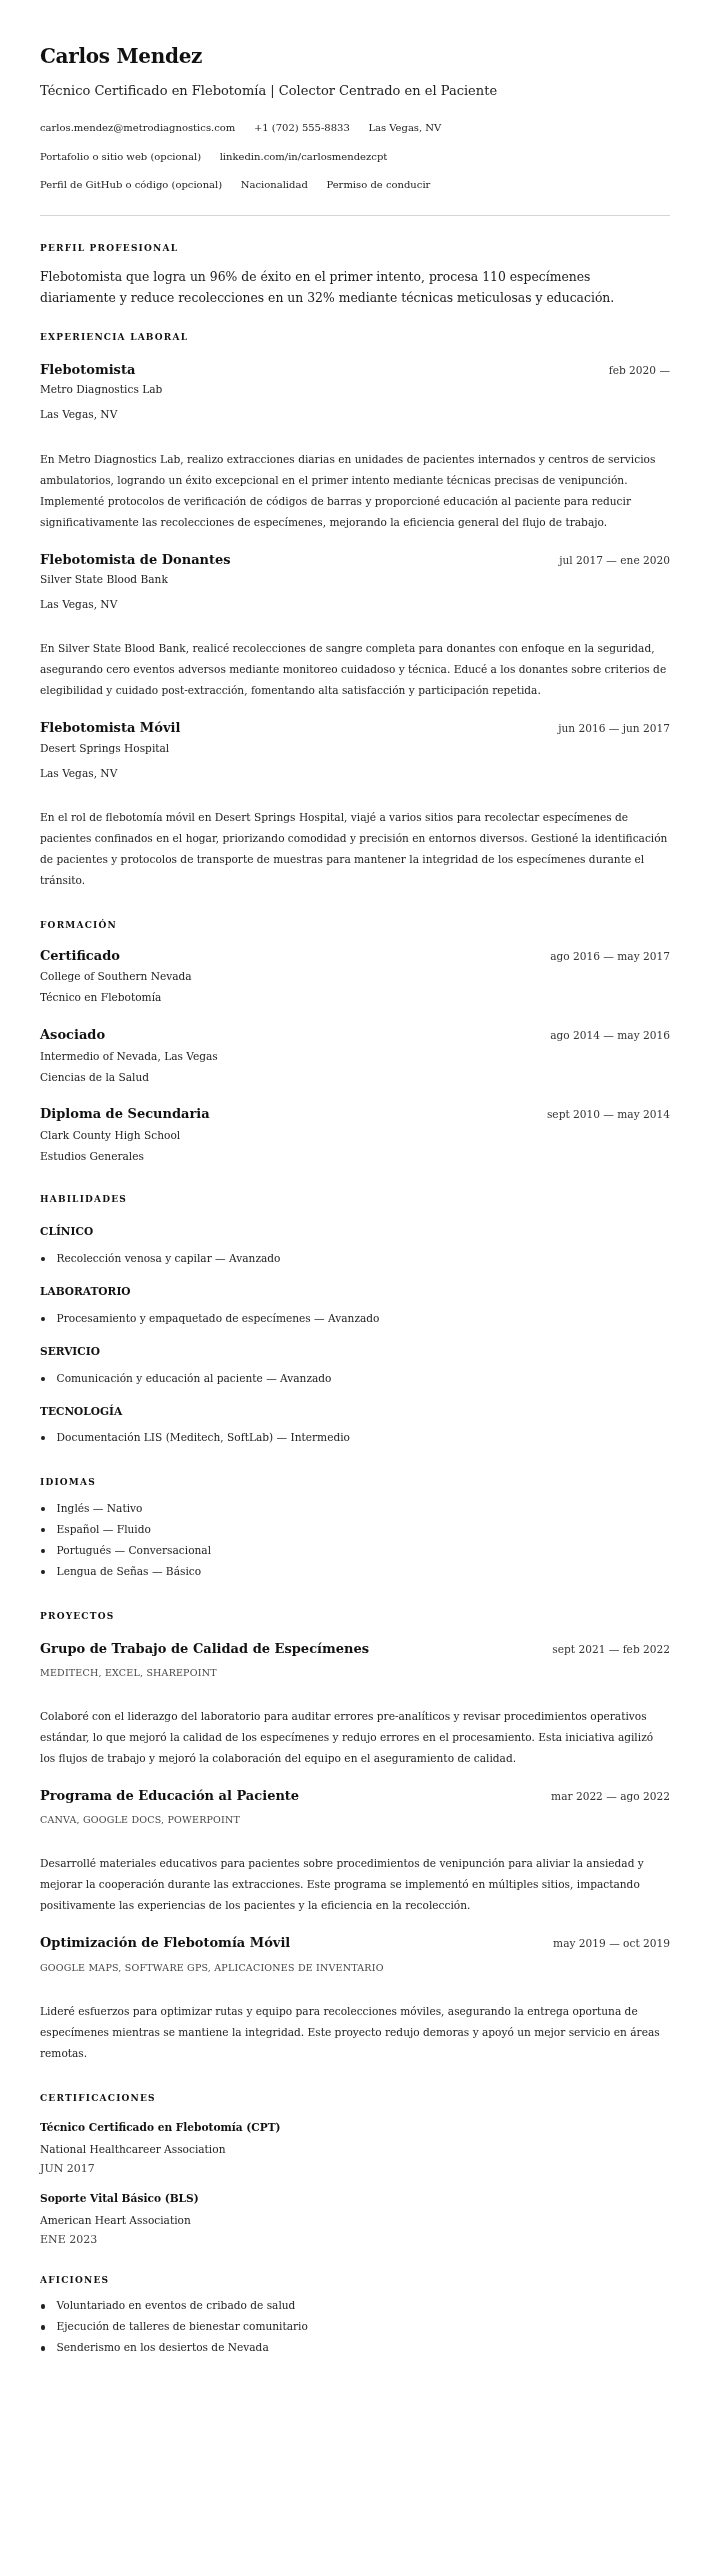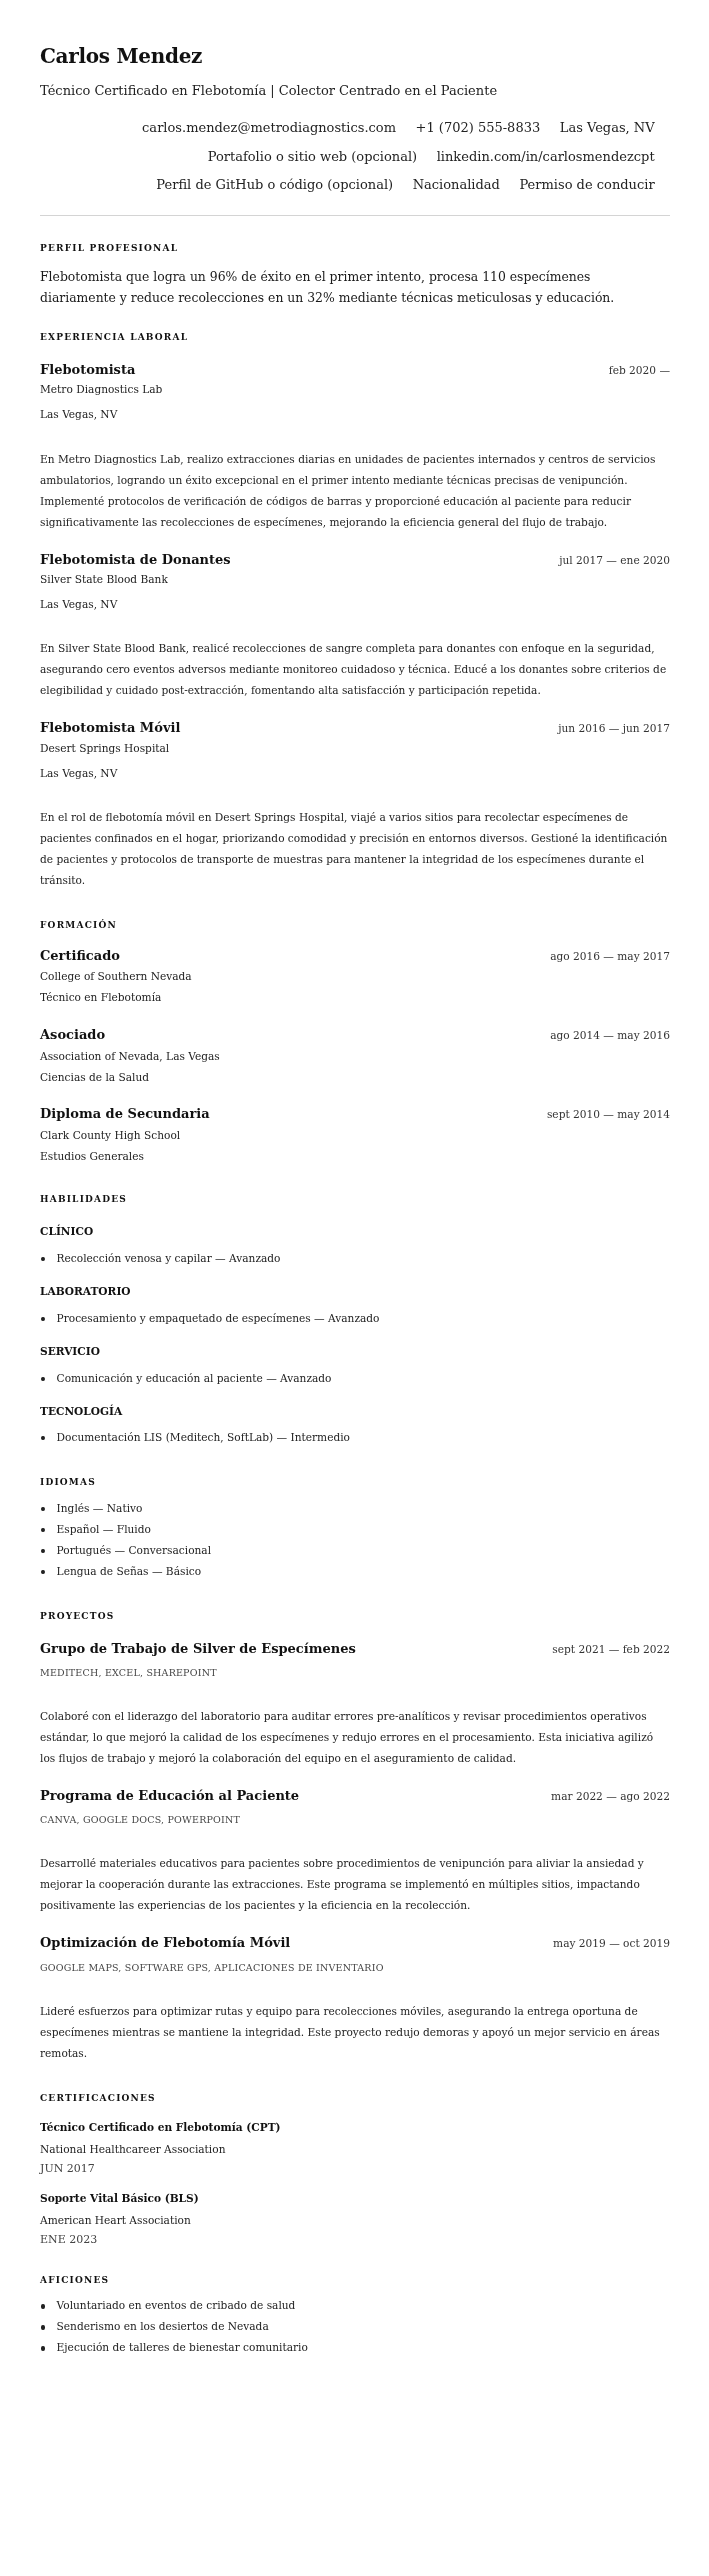--- a/index.html
+++ b/index.html
@@ -4,21 +4,21 @@
 <style>
   html, body { margin: 0; padding: 0; background: #ffffff; }
   body {
     width: 710px;
     font-family: "DejaVu Serif", serif;
     color: #1f1f1f;
   }
   .page { padding: 37px 40px 24px 40px; }
   .name { font-size: 20px; font-weight: bold; color: #111; margin: 0; line-height: 38px; letter-spacing: -0.3px; }
   .headline { font-size: 13px; color: #222; margin-top: 7px; line-height: 18px; }
-  .contact-row { font-size: 13px; color: #222; margin-top: 10.6px; line-height: 18px; text-align: right; }
+  .contact-row { font-size: 10px; color: #222; margin-top: 10.6px; line-height: 18px; }
   .contact-row.first { margin-top: 19px; }
   .contact-row span { margin-right: 15.4px; }
   .divider { border: none; border-top: 1.2px solid #d4d4d4; margin: 21px 0 0 0; }
   .section-title { font-size: 9px; font-weight: bold; letter-spacing: 1.2px; color: #111; text-transform: uppercase; margin-top: 28px; line-height: 12px; }
   .section-title.first { margin-top: 26px; }
   .summary { font-size: 12.4px; line-height: 21px; color: #1a1a1a; margin-top: 12px; }
   .entry { margin-top: 18px; }
   .entry-head { display: flex; justify-content: space-between; align-items: baseline; }
   .entry-title { font-size: 13px; font-weight: bold; color: #111; line-height: 18px; }
   .entry-date { font-size: 10.6px; color: #333; line-height: 18px; }
@@ -113,21 +113,21 @@
       </div>
       <div class="edu-line">College of Southern Nevada</div>
       <div class="edu-line second">Técnico en Flebotomía</div>
     </div>
 
     <div class="entry" style="margin-top:20px">
       <div class="entry-head">
         <div class="entry-title">Asociado</div>
         <div class="entry-date">ago 2014 — may 2016</div>
       </div>
-      <div class="edu-line">Association of Nevada, Las Vegas</div>
+      <div class="edu-line">Intermedio of Nevada, Las Vegas</div>
       <div class="edu-line second">Ciencias de la Salud</div>
     </div>
 
     <div class="entry" style="margin-top:20px">
       <div class="entry-head">
         <div class="entry-title">Diploma de Secundaria</div>
         <div class="entry-date">sept 2010 — may 2014</div>
       </div>
       <div class="edu-line">Clark County High School</div>
       <div class="edu-line second">Estudios Generales</div>
@@ -166,21 +166,21 @@
       <li>Portugués — Conversacional</li>
       <li>Lengua de Señas — Básico</li>
     </ul>
   </section>
 
   <section>
     <div class="section-title">PROYECTOS</div>
 
     <div class="entry">
       <div class="entry-head">
-        <div class="entry-title">Grupo de Trabajo de Silver de Especímenes</div>
+        <div class="entry-title">Grupo de Trabajo de Calidad de Especímenes</div>
         <div class="entry-date">sept 2021 — feb 2022</div>
       </div>
       <div class="proj-tech">MEDITECH, EXCEL, SHAREPOINT</div>
       <div class="entry-desc">Colaboré con el liderazgo del laboratorio para auditar errores pre-analíticos y revisar procedimientos operativos estándar, lo que mejoró la calidad de los especímenes y redujo errores en el procesamiento. Esta iniciativa agilizó los flujos de trabajo y mejoró la colaboración del equipo en el aseguramiento de calidad.</div>
     </div>
 
     <div class="entry">
       <div class="entry-head">
         <div class="entry-title">Programa de Educación al Paciente</div>
         <div class="entry-date">mar 2022 — ago 2022</div>
@@ -212,19 +212,19 @@
       <div class="cert-name">Soporte Vital Básico (BLS)</div>
       <div class="cert-issuer">American Heart Association</div>
       <div class="cert-date">ENE 2023</div>
     </div>
   </section>
 
   <section>
     <div class="section-title">AFICIONES</div>
     <ul class="bullets" style="margin-top:9.5px">
       <li>Voluntariado en eventos de cribado de salud</li>
+      <li>Ejecución de talleres de bienestar comunitario</li>
       <li>Senderismo en los desiertos de Nevada</li>
-      <li>Ejecución de talleres de bienestar comunitario</li>
     </ul>
   </section>
 
 </div>
 
 
 </body></html>

